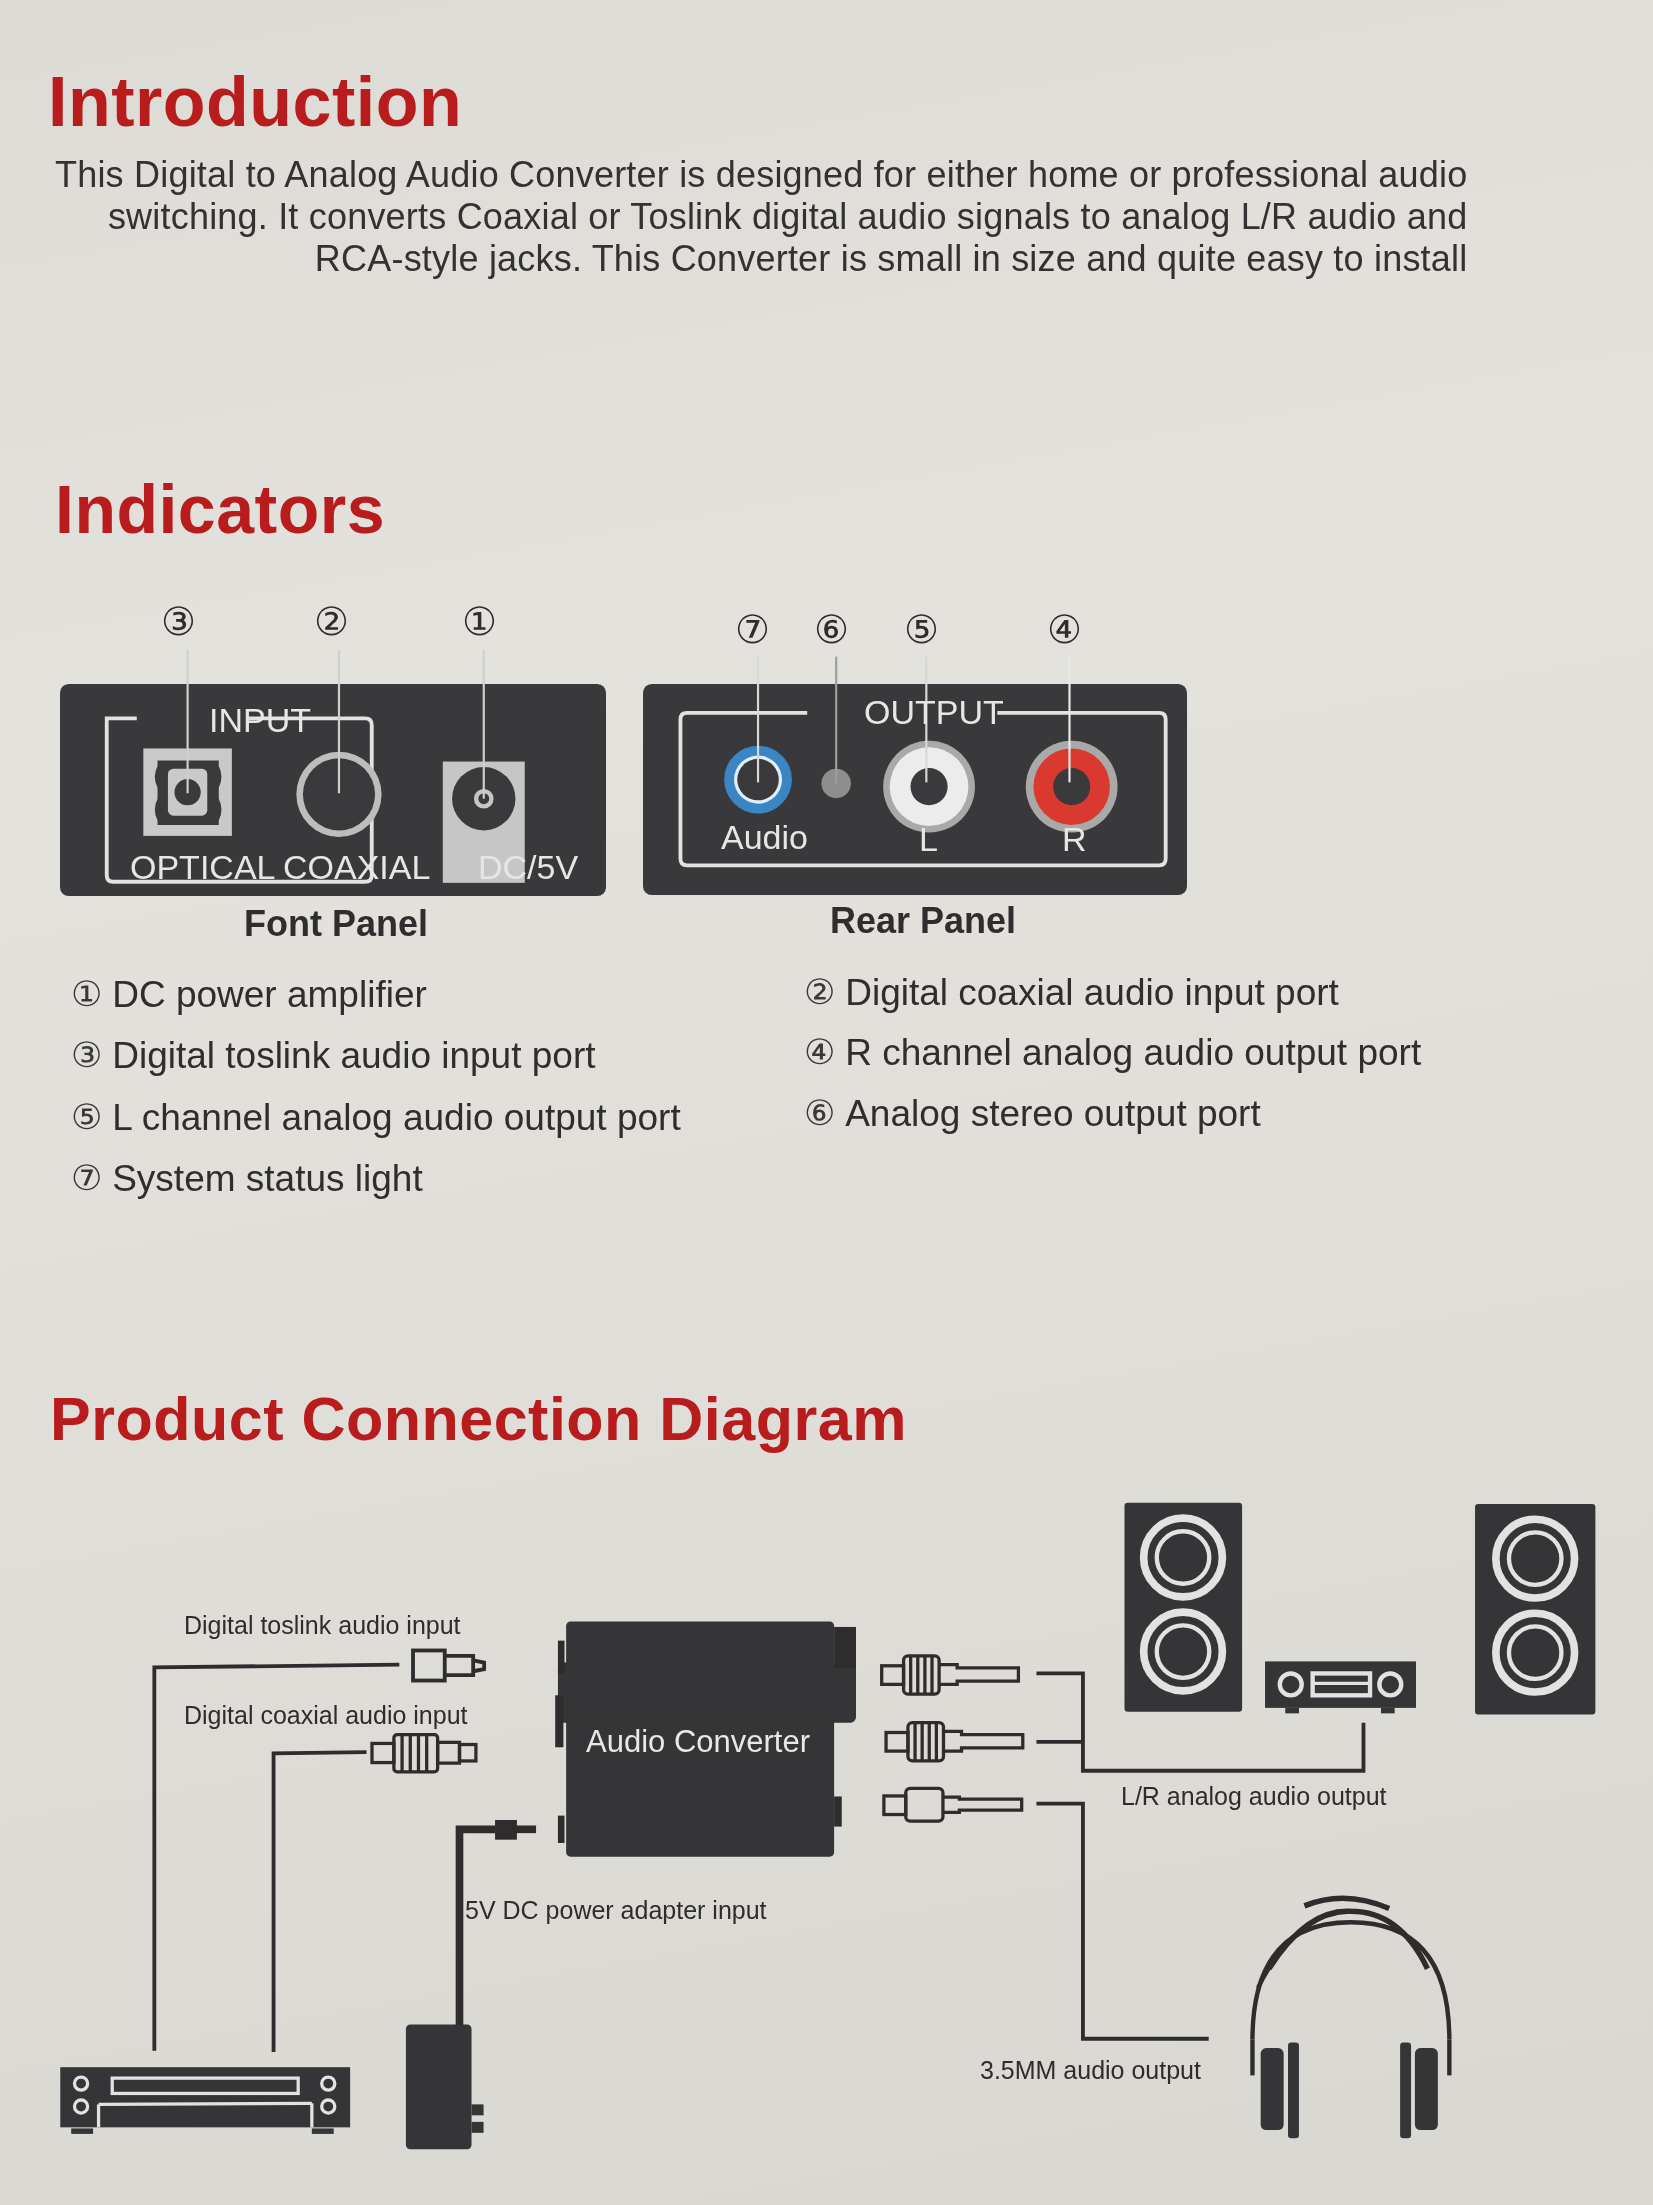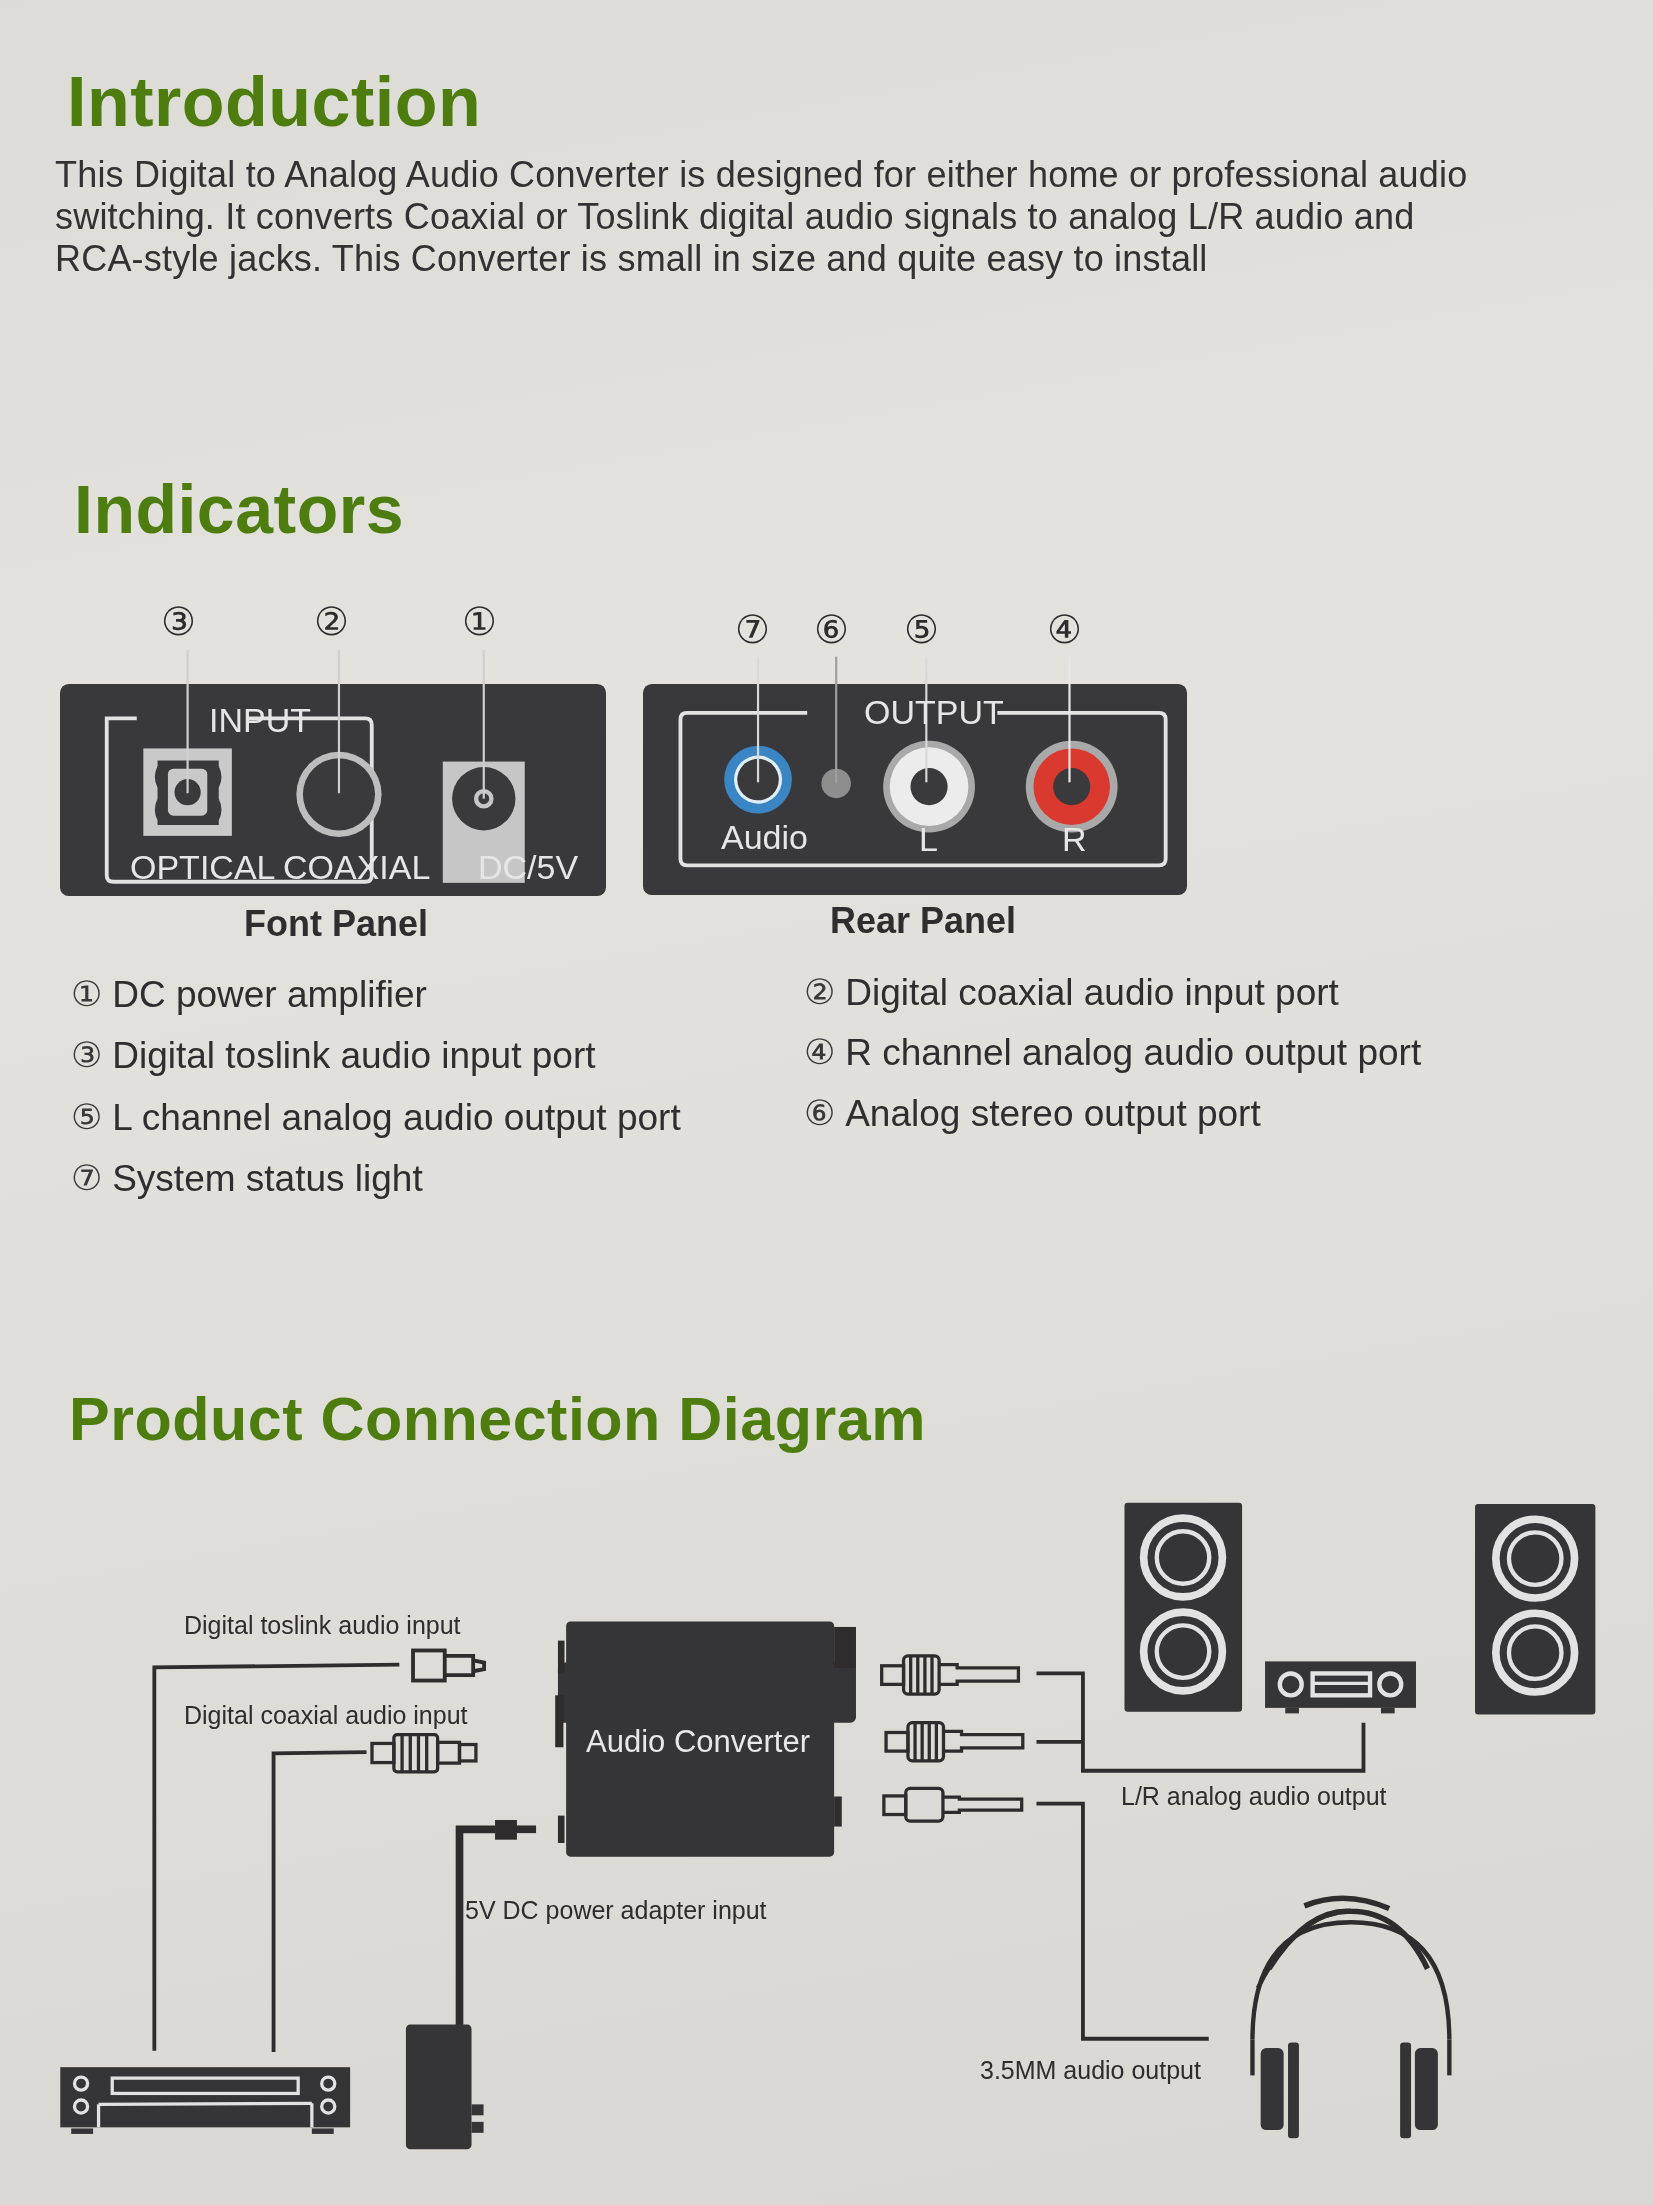--- a/index.html
+++ b/index.html
@@ -3,22 +3,22 @@
 <meta charset="utf-8">
 <style>
   html, body { margin:0; padding:0; }
   body {
     width:1654px; height:2205px; position:relative; overflow:hidden;
     background: linear-gradient(170deg, #dcdbd6 0%, #e3e2dd 30%, #dfded9 60%, #d8d7d2 100%);
     font-family: "Liberation Sans", "DejaVu Sans", sans-serif;
     color:#2e2c2d;
   }
   .abs { position:absolute; }
-  .h1 { font-weight:bold; font-size:72px; letter-spacing:0.5px; color:#4d7c0f; line-height:1; white-space:nowrap;margin-left:19px; }
-  .intro-p { font-size:36px; line-height:42px; color:#333132; letter-spacing:0.2px; }
+  .h1 { font-weight:bold; font-size:72px; letter-spacing:0.5px; color:#b91c1c; line-height:1; white-space:nowrap; }
+  .intro-p { font-size:36px; line-height:42px; color:#333132; letter-spacing:0.2px;text-align:right; }
   .intro-p div { white-space:nowrap; }
   .callout { font-family:"DejaVu Serif", serif; font-size:39px; color:#2e2c2d; line-height:1; }
   .panel { background:#39393b; border-radius:8.8px; }
   .panel-label { font-size:34px; color:#e6e6e6; white-space:nowrap; line-height:1; }
   .panel-caption { font-weight:bold; font-size:36px; color:#2f2d2e; white-space:nowrap; line-height:1; }
   .legend-item { font-size:37px; color:#2f2d2e; white-space:nowrap; line-height:1; display:flex; align-items:center; gap:9.8px; }
   .legend-num { font-family:"DejaVu Sans", sans-serif; font-size:35px; color:#3a3839; }
   .diag-label { font-size:25px; color:#2e2c2d; white-space:nowrap; line-height:1; }
   .conv-label { font-size:31px; color:#e8e8e8; white-space:nowrap; line-height:1; }
   svg { position:absolute; overflow:visible; }

